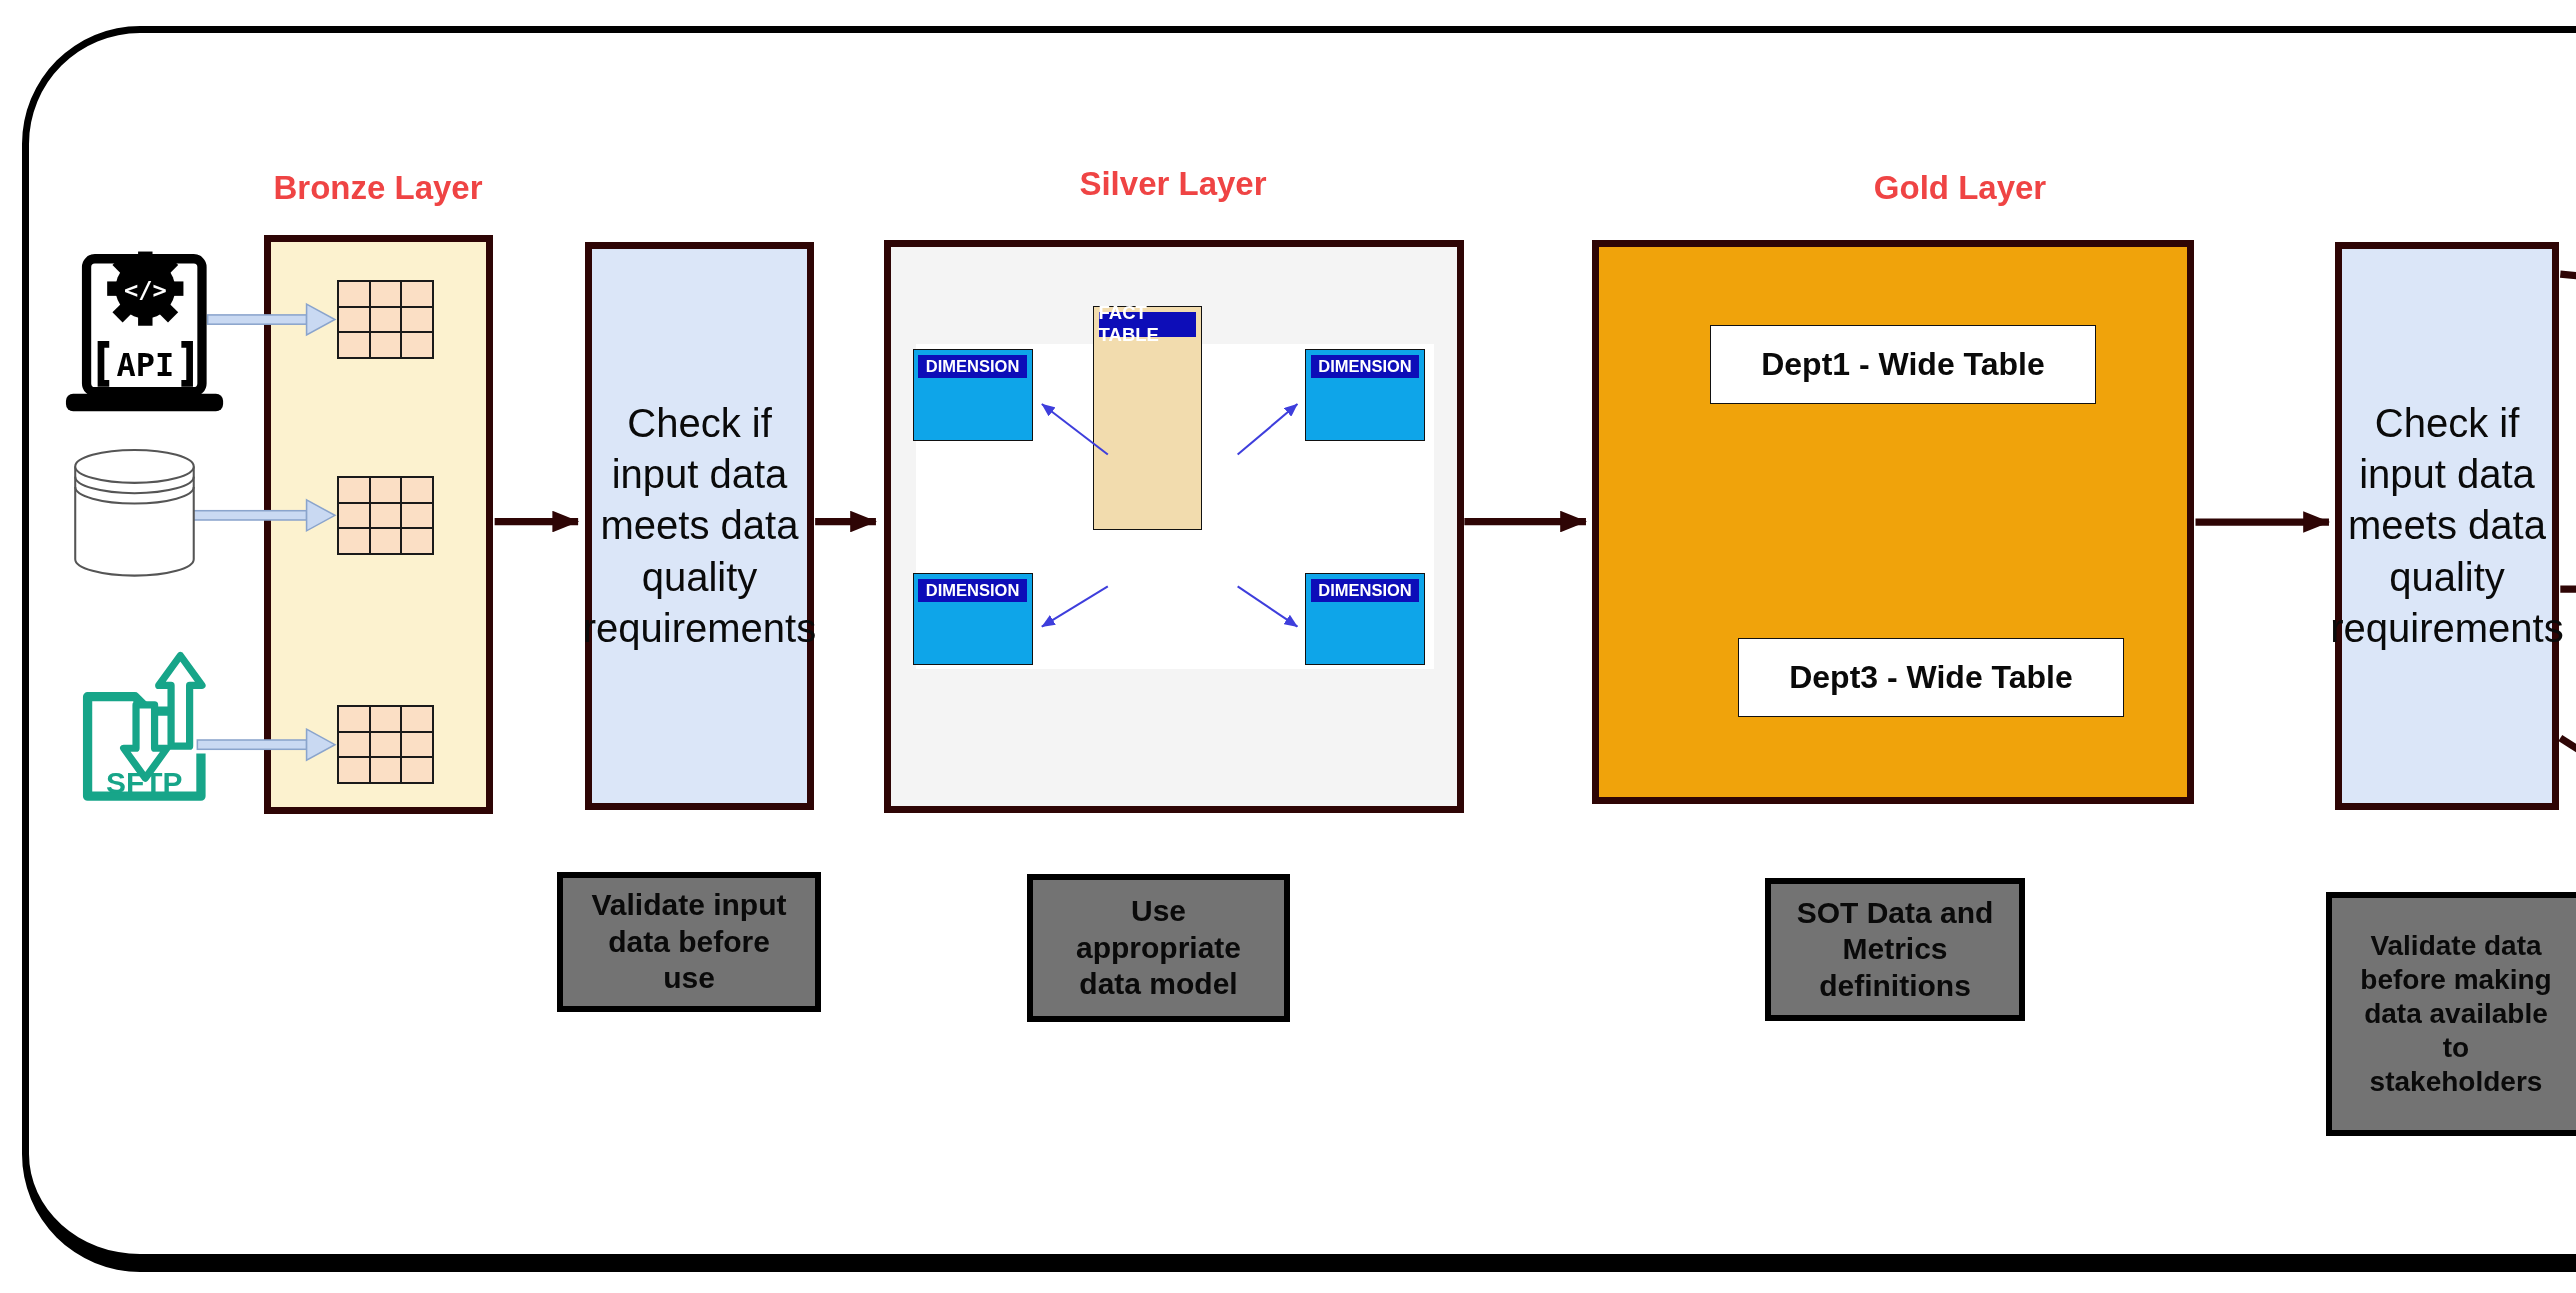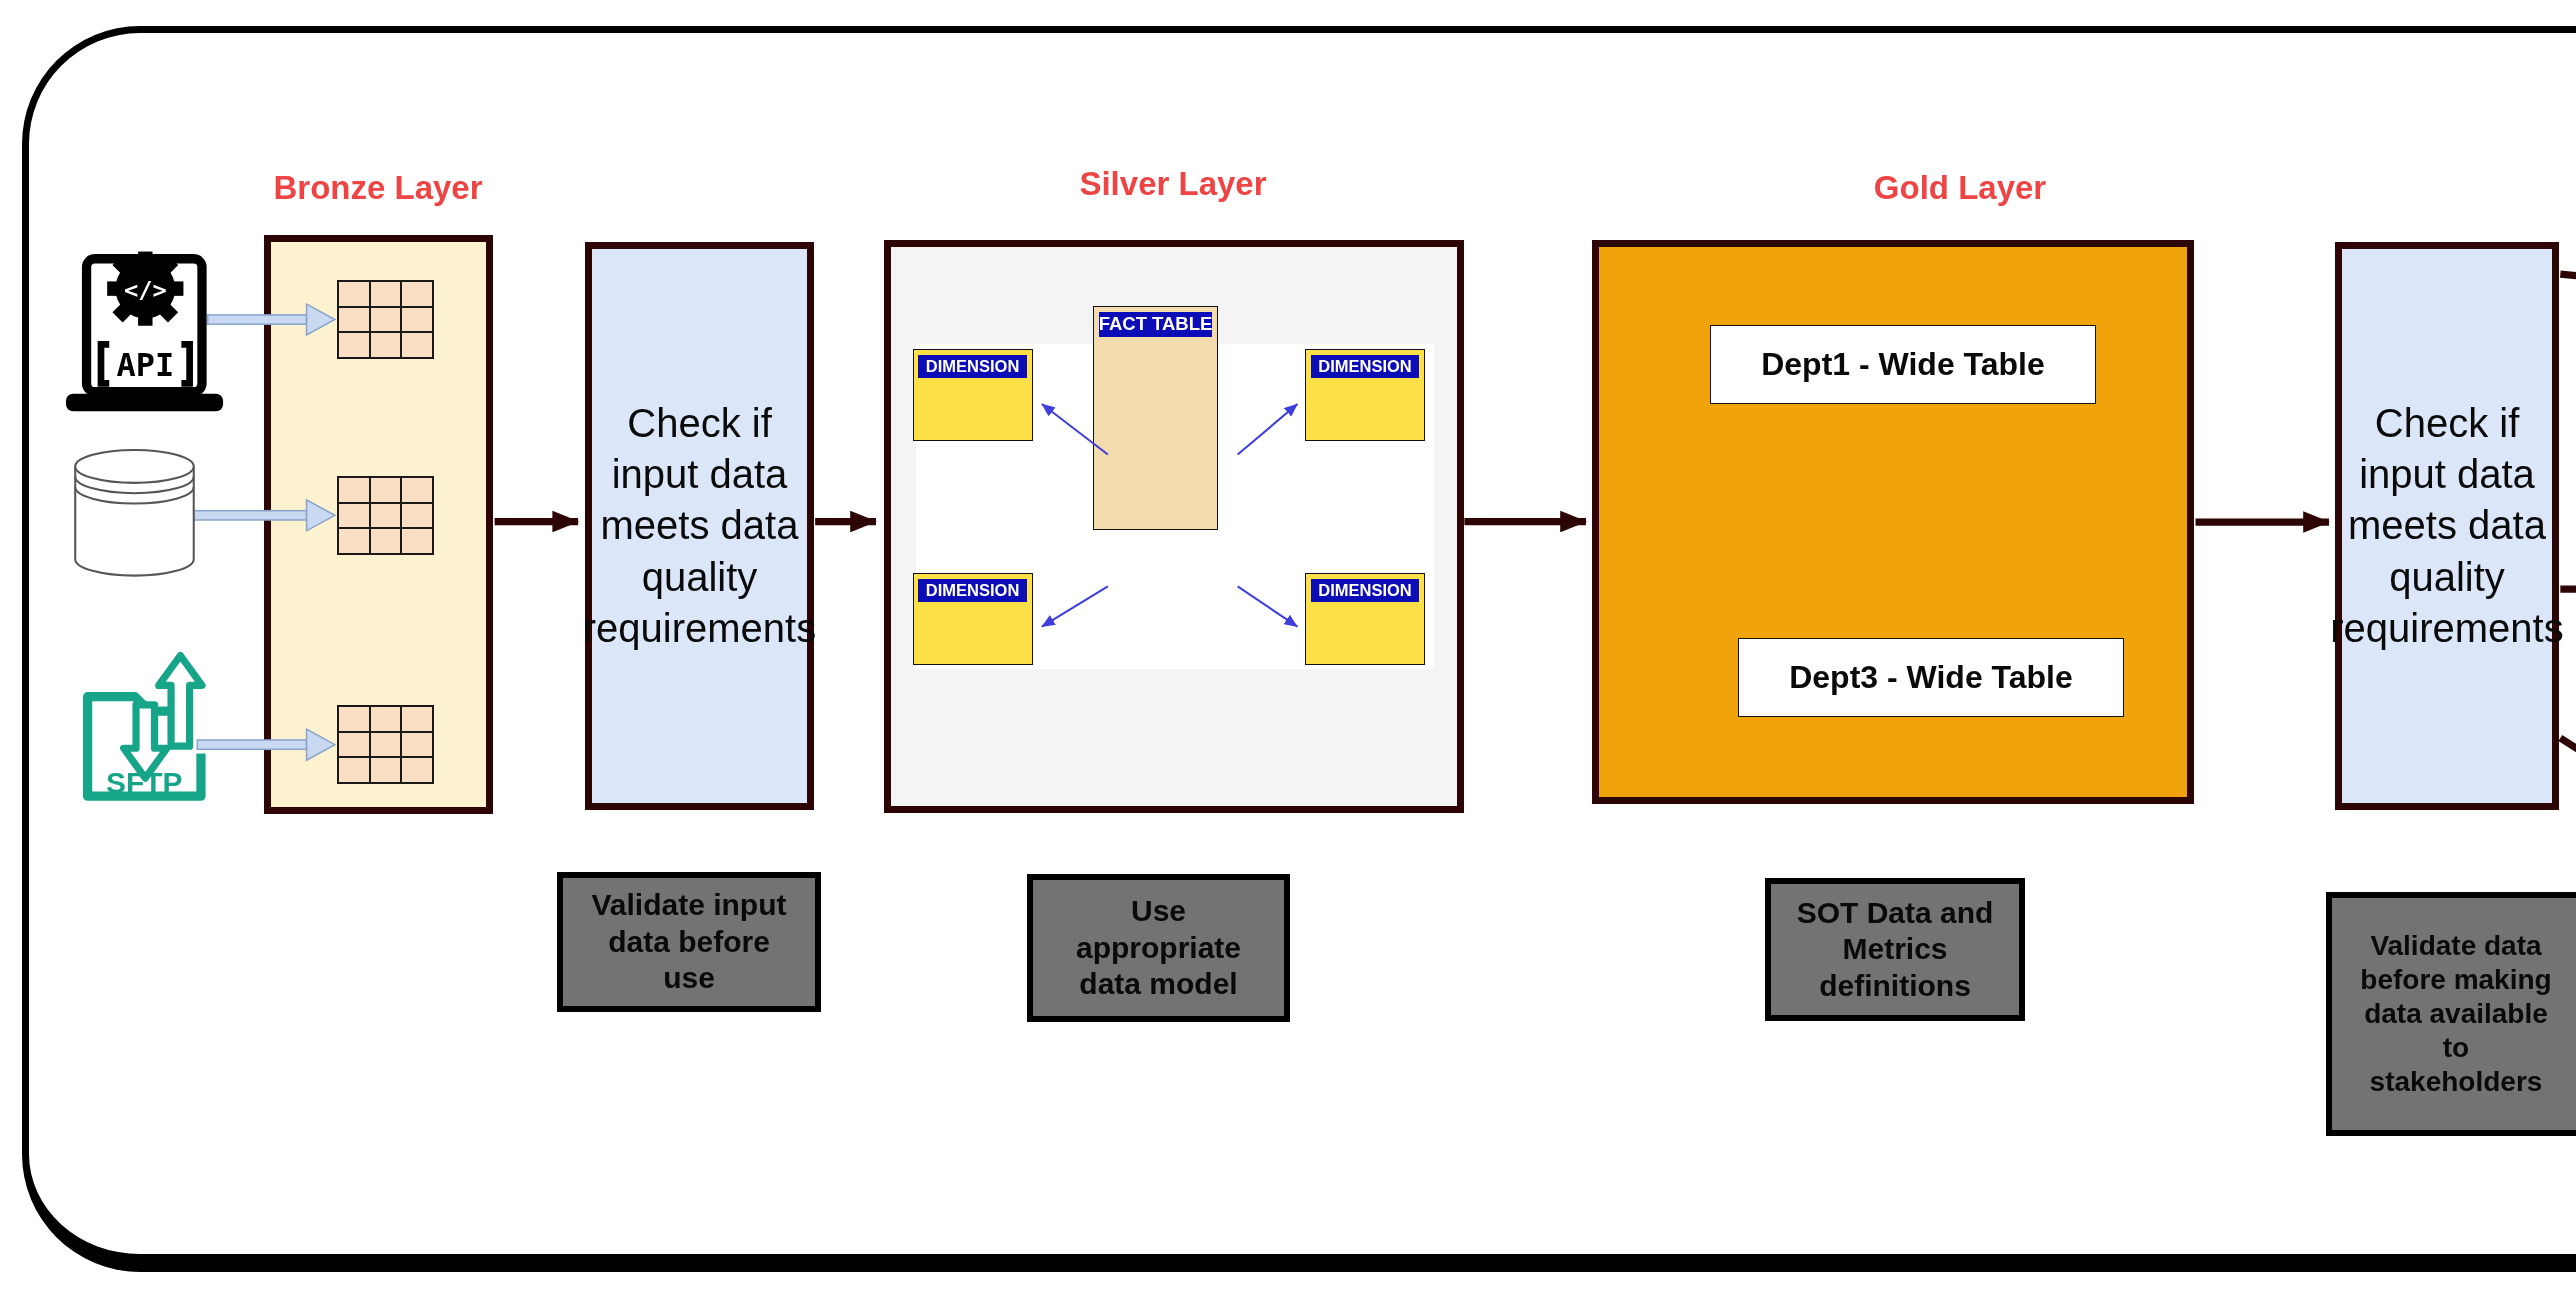--- a/index.html
+++ b/index.html
@@ -12,25 +12,25 @@
   .box{position:absolute;box-sizing:border-box;}
   .bronze{left:264px;top:235px;width:229px;height:579px;background:#FCF2CF;border:7.2px solid #2E0505;}
   .grid3{position:absolute;left:66px;width:95px;height:77px;display:grid;
     grid-template-columns:repeat(3,1fr);grid-template-rows:repeat(3,1fr);
     background:#FBDFC5;border:1px solid #1a1a1a;}
   .grid3 i{border:0.5px solid #1a1a1a;}
   .checkbox{background:#DBE6F8;border:7.2px solid #2E0505;display:flex;align-items:center;justify-content:center;
     text-align:center;font-weight:normal;font-size:40px;line-height:1.28;color:#0a0a0a;white-space:pre-line;overflow:visible;}
   .silver{left:884px;top:240px;width:580px;height:573px;background:#F4F4F4;border:7.2px solid #2E0505;}
   .silver-inner{position:absolute;left:25px;top:97px;width:518px;height:325px;background:#fff;}
-  .dim{position:absolute;width:120px;height:92px;background:#fde047;border:1.5px solid #111;box-sizing:border-box;}
+  .dim{position:absolute;width:120px;height:92px;background:#0ea5e9;border:1.5px solid #111;box-sizing:border-box;}
   .dim .hdr,.fact .hdr{position:absolute;left:4.6px;right:4.6px;top:4.6px;height:23px;background:#0D0DB8;color:#fff;
     font-weight:bold;display:flex;align-items:center;justify-content:center;}
   .dim .hdr{font-size:16.5px;}
-  .fact{position:absolute;left:202px;top:59px;width:125px;height:224px;background:#F2DCAE;border:1.5px solid #111;box-sizing:border-box;}
+  .fact{position:absolute;left:202px;top:59px;width:109px;height:224px;background:#F2DCAE;border:1.5px solid #111;box-sizing:border-box;}
   .fact .hdr{height:25px;font-size:18.5px;}
   .gold{left:1592px;top:240px;width:602px;height:564px;background:#F0A30B;border:7.2px solid #2E0505;}
   .dept{position:absolute;left:111px;width:386px;height:79px;background:#fff;border:1.5px solid #111;
     display:flex;align-items:center;justify-content:center;font-weight:bold;font-size:32px;color:#0a0a0a;box-sizing:border-box;}
   .note{position:absolute;box-sizing:border-box;border:6.2px solid #000;background:#737373;display:flex;align-items:center;justify-content:center;
     text-align:center;font-weight:bold;font-size:30px;line-height:1.22;color:#0a0a0a;white-space:pre-line;}
   .note.small{font-size:28px;}
   svg.overlay{position:absolute;left:0;top:0;width:3360px;height:1294px;pointer-events:none;}
 </style>
 </head>

